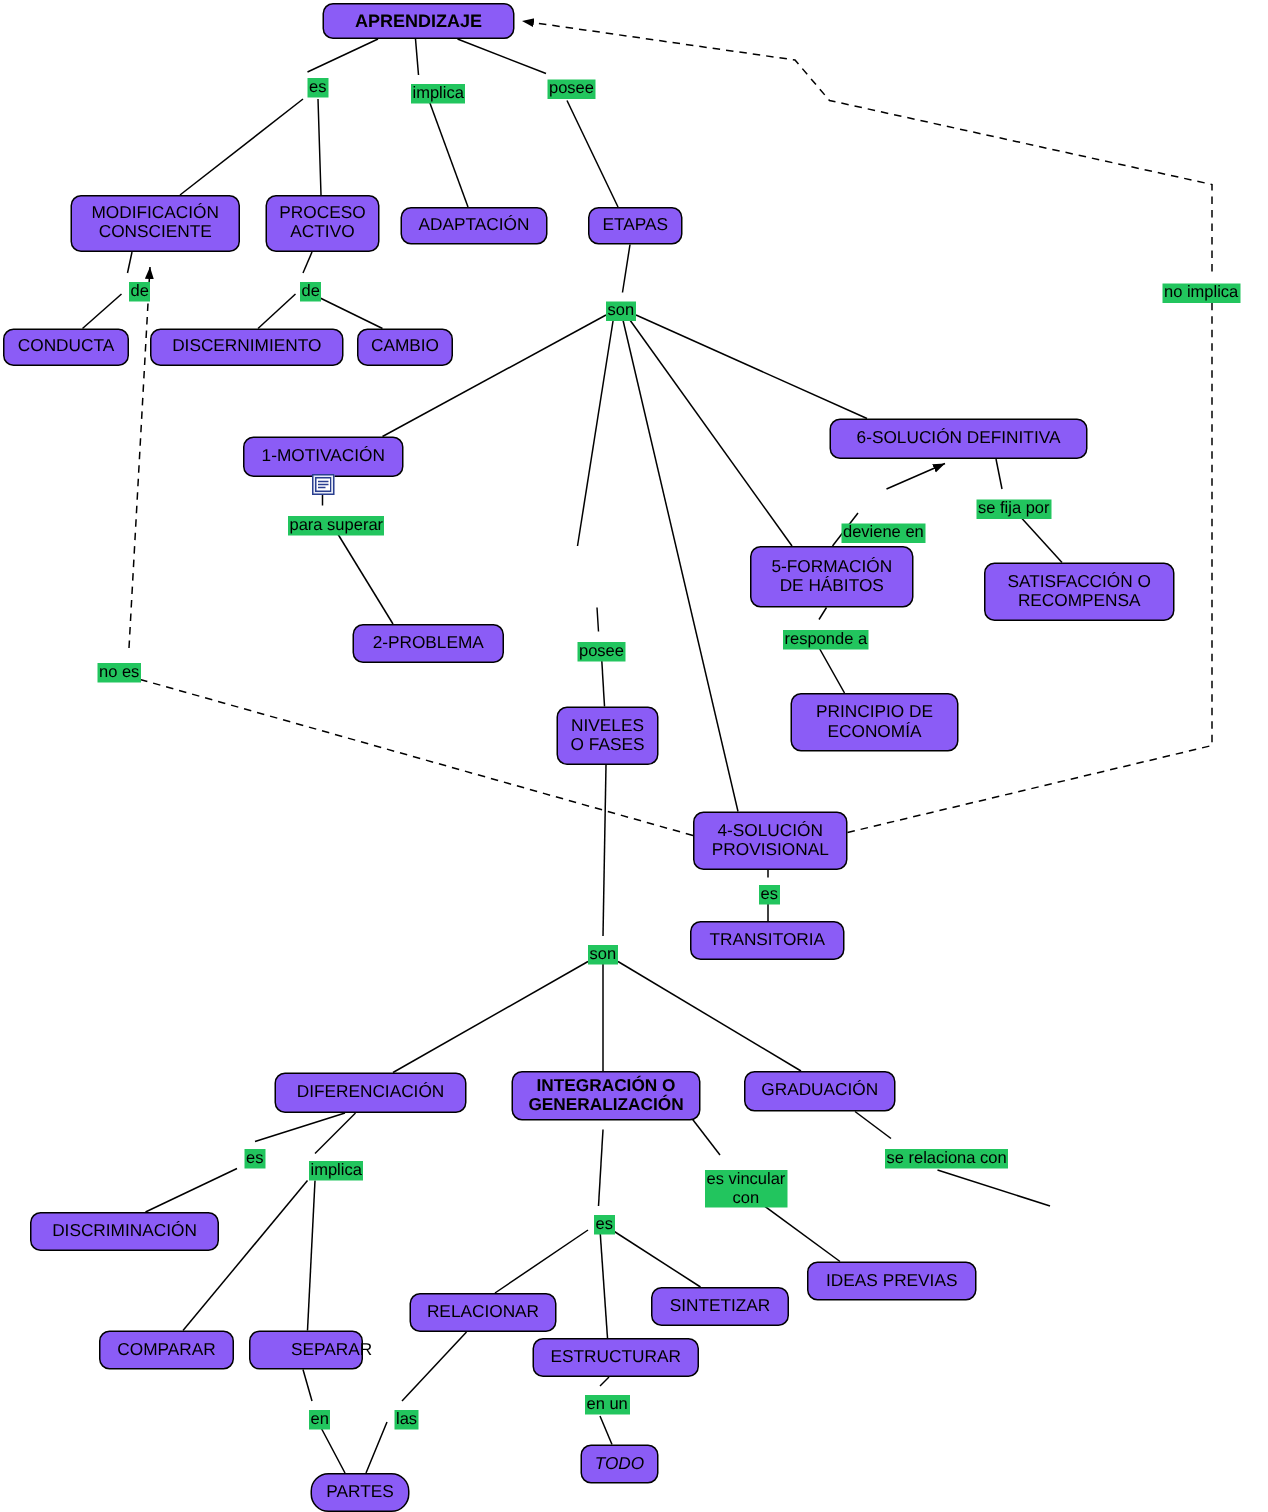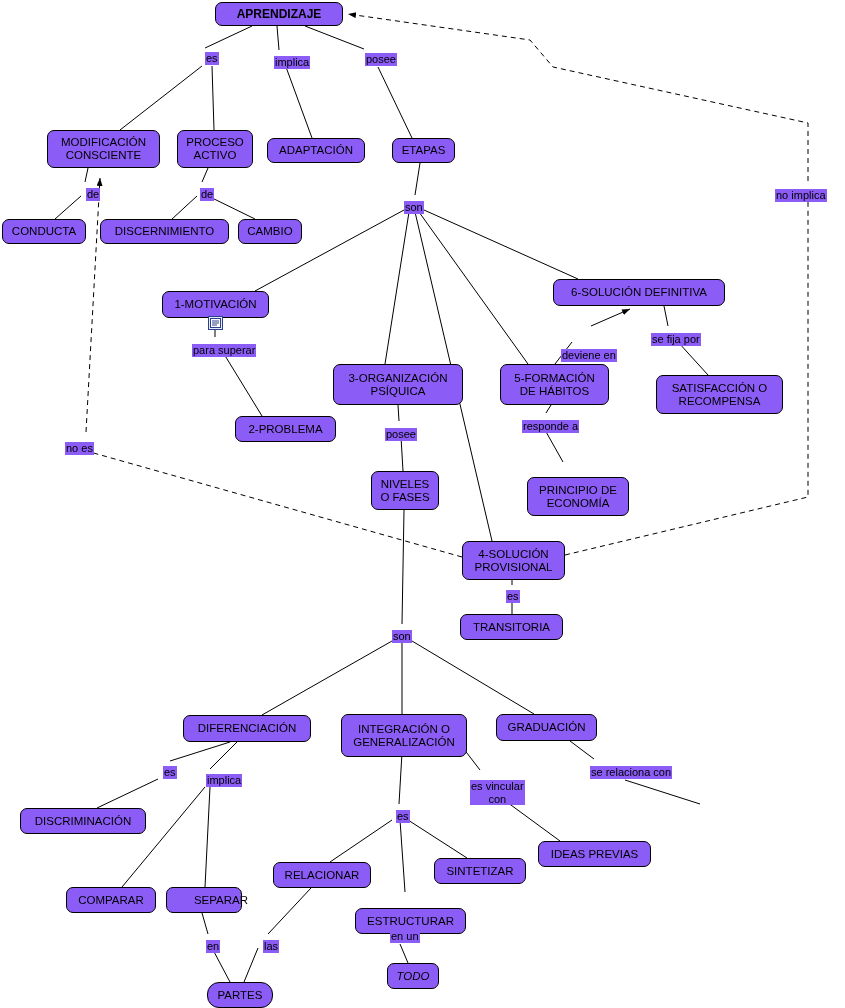--- a/index.html
+++ b/index.html
@@ -43,21 +43,21 @@
   }
   .node.root {
     font-weight: bold;
     font-size: 12px;
   }
   .link-label {
     position: absolute;
     font-size: 11px;
     line-height: 12.5px;
     color: #000000;
-    background: #8b5cf6;
+    background: #22c55e;
     text-align: center;
     white-space: pre-line;
     padding: 0 1px;
   }
   .icon-badge {
     position: absolute;
     width: 15px;
     height: 14px;
     border: 1px solid #2a3f8f;
     background: #e8ecf7;
@@ -177,45 +177,43 @@
 CONSCIENTE</div>
   <div class="node" style="left:177px;top:130px;width:76px;height:38px;">PROCESO
 ACTIVO</div>
   <div class="node" style="left:267px;top:138px;width:98px;height:25px;">ADAPTACIÓN</div>
   <div class="node" style="left:392px;top:138px;width:63px;height:25px;">ETAPAS</div>
   <div class="node" style="left:2px;top:219px;width:84px;height:25px;">CONDUCTA</div>
   <div class="node" style="left:100px;top:219px;width:129px;height:25px;">DISCERNIMIENTO</div>
   <div class="node" style="left:238px;top:219px;width:64px;height:25px;">CAMBIO</div>
   <div class="node" style="left:162px;top:291px;width:107px;height:27px;">1-MOTIVACIÓN</div>
   <div class="node" style="left:553px;top:279px;width:172px;height:27px;">6-SOLUCIÓN DEFINITIVA</div>
-  <div class="node" style="left:333px;top:364px;width:130px;height:41px;">3-ORGANIZACIÓN
-PSÍQUICA</div>
   <div class="node" style="left:500px;top:364px;width:109px;height:41px;">5-FORMACIÓN
 DE HÁBITOS</div>
   <div class="node" style="left:656px;top:375px;width:127px;height:39px;">SATISFACCIÓN O
 RECOMPENSA</div>
   <div class="node" style="left:235px;top:416px;width:101px;height:26px;">2-PROBLEMA</div>
-  <div class="node" style="left:527px;top:462px;width:102px;height:39px;margin-top:15px;">PRINCIPIO DE
+  <div class="node" style="left:527px;top:462px;width:112px;height:39px;">PRINCIPIO DE
 ECONOMÍA</div>
   <div class="node" style="left:371px;top:471px;width:68px;height:39px;">NIVELES
 O FASES</div>
   <div class="node" style="left:462px;top:541px;width:103px;height:39px;">4-SOLUCIÓN
 PROVISIONAL</div>
   <div class="node" style="left:460px;top:614px;width:103px;height:26px;">TRANSITORIA</div>
   <div class="node" style="left:183px;top:715px;width:128px;height:27px;">DIFERENCIACIÓN</div>
-  <div class="node" style="left:341px;top:714px;width:126px;height:43px;">INTEGRACIÓN O
+  <div class="node" style="left:341px;top:714px;width:126px;height:33px;font-weight:bold;">INTEGRACIÓN O
 GENERALIZACIÓN</div>
   <div class="node" style="left:496px;top:714px;width:101px;height:27px;">GRADUACIÓN</div>
   <div class="node" style="left:20px;top:808px;width:126px;height:26px;">DISCRIMINACIÓN</div>
   <div class="node" style="left:538px;top:841px;width:113px;height:26px;">IDEAS PREVIAS</div>
   <div class="node" style="left:273px;top:862px;width:98px;height:26px;">RELACIONAR</div>
   <div class="node" style="left:434px;top:858px;width:92px;height:26px;">SINTETIZAR</div>
   <div class="node" style="left:66px;top:887px;width:90px;height:26px;">COMPARAR</div>
   <div class="node" style="left:166px;top:887px;width:76px;height:26px;padding-left:40px;">SEPARAR</div>
-  <div class="node" style="left:355px;top:892px;width:111px;height:26px;margin-top:16px;">ESTRUCTURAR</div>
+  <div class="node" style="left:355px;top:892px;width:111px;height:26px;">ESTRUCTURAR</div>
   <div class="node" style="left:387px;top:963px;width:52px;height:26px;font-style:italic;">TODO</div>
   <div class="node" style="left:207px;top:982px;width:66px;height:26px;border-radius:12px;">PARTES</div>
 
   <div class="link-label" style="left:205px;top:52px;">es</div>
   <div class="link-label" style="left:274px;top:56px;">implica</div>
   <div class="link-label" style="left:365px;top:53px;">posee</div>
   <div class="link-label" style="left:775px;top:189px;">no implica</div>
   <div class="link-label" style="left:86px;top:188px;">de</div>
   <div class="link-label" style="left:200px;top:188px;">de</div>
   <div class="link-label" style="left:404px;top:201px;">son</div>

